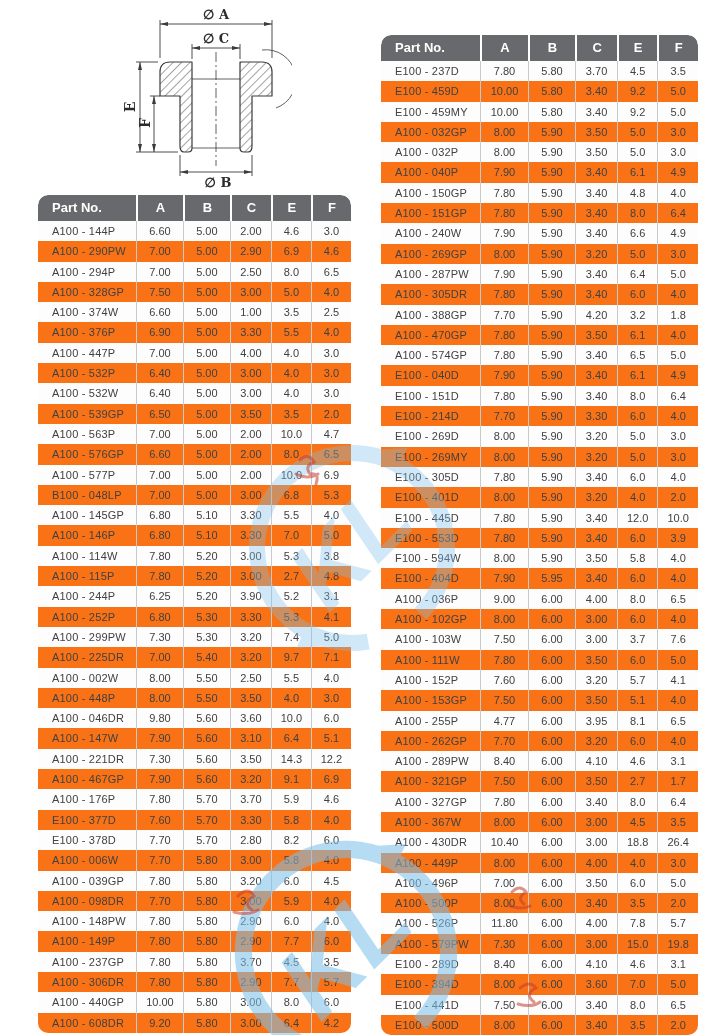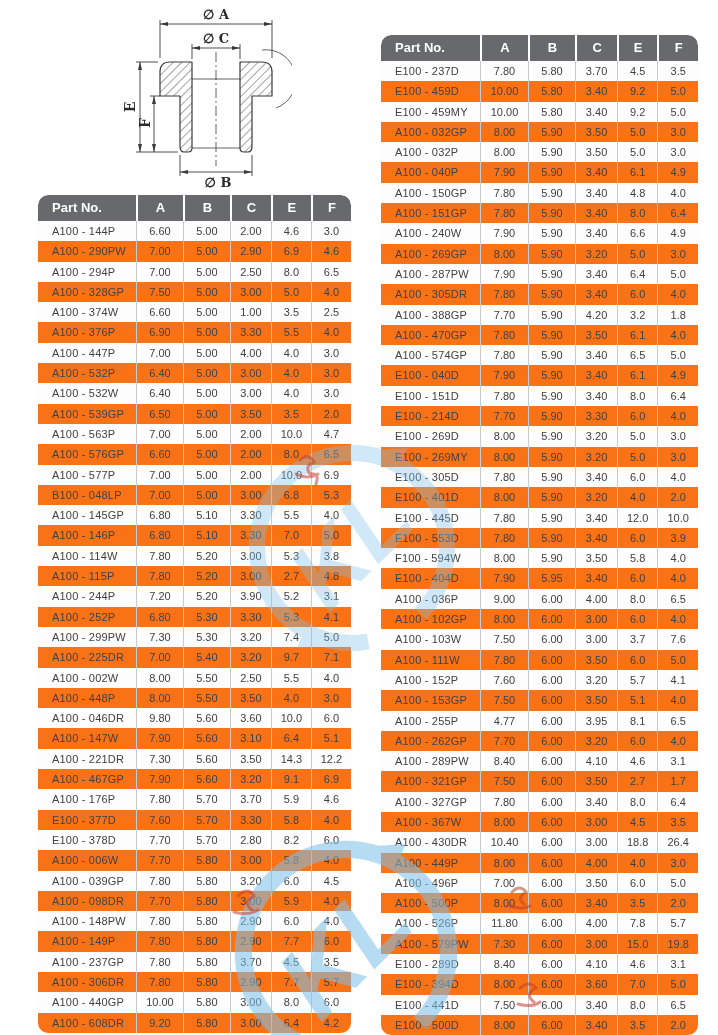--- a/index.html
+++ b/index.html
@@ -256,21 +256,21 @@
       <div class="row alt">
       <div class="td c-part">A100 - 115P</div>
       <div class="td c-a">7.80</div>
       <div class="td c-b">5.20</div>
       <div class="td c-c">3.00</div>
       <div class="td c-e">2.7</div>
       <div class="td c-f">4.8</div>
     </div>
       <div class="row">
       <div class="td c-part">A100 - 244P</div>
-      <div class="td c-a">7.20</div>
+      <div class="td c-a">6.25</div>
       <div class="td c-b">5.20</div>
       <div class="td c-c">3.90</div>
       <div class="td c-e">5.2</div>
       <div class="td c-f">3.1</div>
     </div>
       <div class="row alt">
       <div class="td c-part">A100 - 252P</div>
       <div class="td c-a">6.80</div>
       <div class="td c-b">5.30</div>
       <div class="td c-c">3.30</div>

